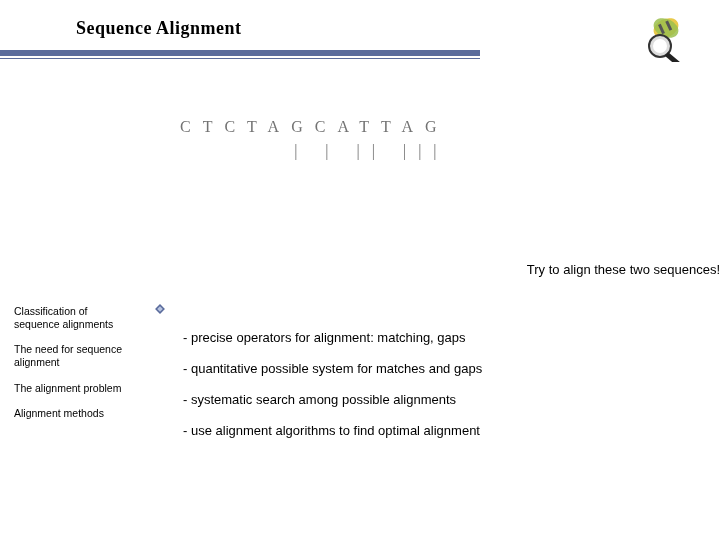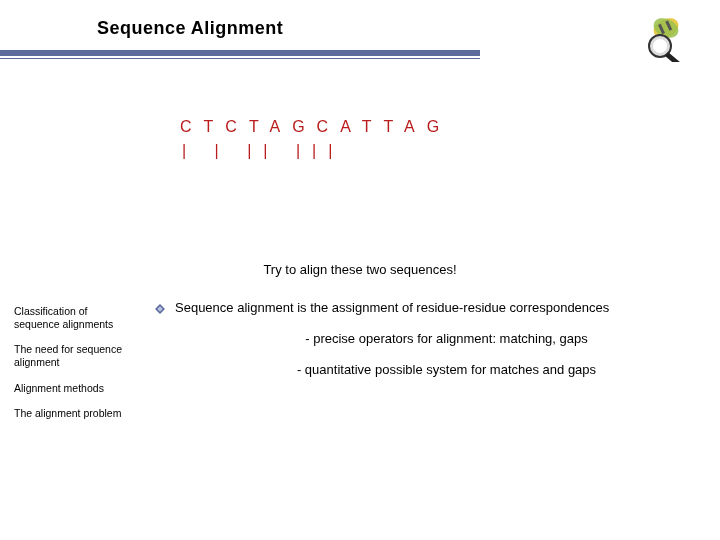--- a/index.html
+++ b/index.html
@@ -14,22 +14,23 @@
   .title-bar {
     position: absolute;
     top: 18px;
     left: 0;
     width: 720px;
   }
   .title {
     font-size: 18px;
     font-weight: bold;
     color: #000;
-    padding-left: 97px;
+    padding-left: 76px;
     letter-spacing: 0.5px;
+    font-family: Liberation Serif, serif;
   }
   .underline-wrap {
     position: absolute;
     top: 50px;
     left: 0;
     width: 720px;
     height: 10px;
   }
   .underline-thick {
     position: absolute;
@@ -51,33 +52,34 @@
     position: absolute;
     top: 8px;
     right: 28px;
     width: 70px;
     height: 54px;
   }
   .alignment-fig {
     position: absolute;
     top: 115px;
     left: 180px;
-    font-family: Liberation Sans, sans-serif;
+    font-family: Liberation Serif, serif;
     font-size: 16px;
     letter-spacing: 12px;
-    color: #b91c1c;
+    color: #737373;
     line-height: 1.5;
+    text-align: right;
   }
   .alignment-fig .bars { letter-spacing: 12px; padding-left: 2px;}
   .caption {
     position: absolute;
     top: 262px;
     left: 0;
     width: 720px;
-    text-align: center;
+    text-align: right;
     font-size: 13px;
     color: #000;
   }
   .sidebar {
     position: absolute;
     top: 305px;
     left: 14px;
     width: 120px;
     font-size: 10.5px;
     font-weight: normal;
@@ -94,21 +96,21 @@
     color: #000;
   }
   .bullet-row { display: flex; align-items: flex-start; margin-bottom: 16px; }
   .bullet-diamond {
     width: 10px; height: 10px;
     flex: 0 0 10px;
     margin-top: 4px;
     margin-right: 10px;
   }
   .sub-list { padding-left: 28px; }
-  .sub-list div { margin-bottom: 16px; text-align: center; }
+  .sub-list div { margin-bottom: 16px; }
 </style>
 </head>
 <body>
 
 <div class="title-bar">
   <div class="title">Sequence Alignment</div>
 </div>
 
 <div class="underline-wrap">
   <div class="underline-thick"></div>
@@ -130,29 +132,30 @@
 <div class="alignment-fig">
   <div>CTCTAGCATTAG</div>
   <div class="bars">|  |  ||  |||</div>
 </div>
 
 <div class="caption">Try to align these two sequences!</div>
 
 <div class="sidebar">
   <div class="sidebar-item">Classification of sequence alignments</div>
   <div class="sidebar-item">The need for sequence alignment</div>
+  <div class="sidebar-item">The alignment problem</div>
   <div class="sidebar-item">Alignment methods</div>
-  <div class="sidebar-item">The alignment problem</div>
 </div>
 
 <div class="content">
   <div class="bullet-row">
     <svg class="bullet-diamond" viewBox="0 0 10 10">
       <rect x="1.5" y="1.5" width="7" height="7" fill="#5a6b9c" transform="rotate(45 5 5)"></rect>
       <rect x="3" y="3" width="4" height="4" fill="#b8c4e0" transform="rotate(45 5 5)"></rect>
     </svg>
-    <span>Sequence alignment is the assignment of residue-residue correspondences</span>
   </div>
   <div class="sub-list">
     <div>- precise operators for alignment: matching, gaps</div>
     <div>- quantitative possible system for matches and gaps</div>
+    <div>- systematic search among possible alignments</div>
+    <div>- use alignment algorithms to find optimal alignment</div>
   </div>
 </div>
 
 </body></html>

